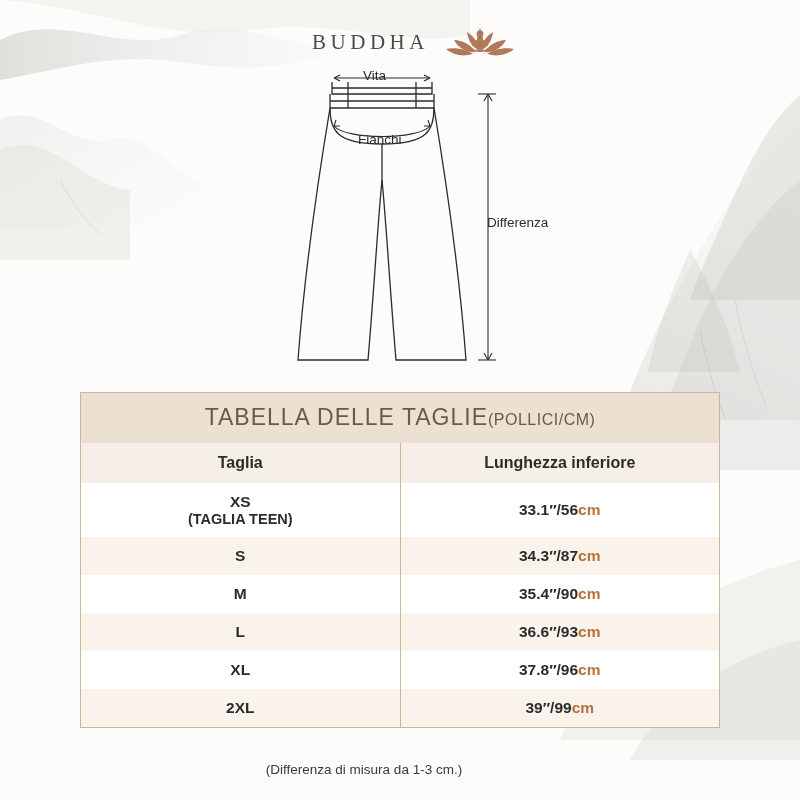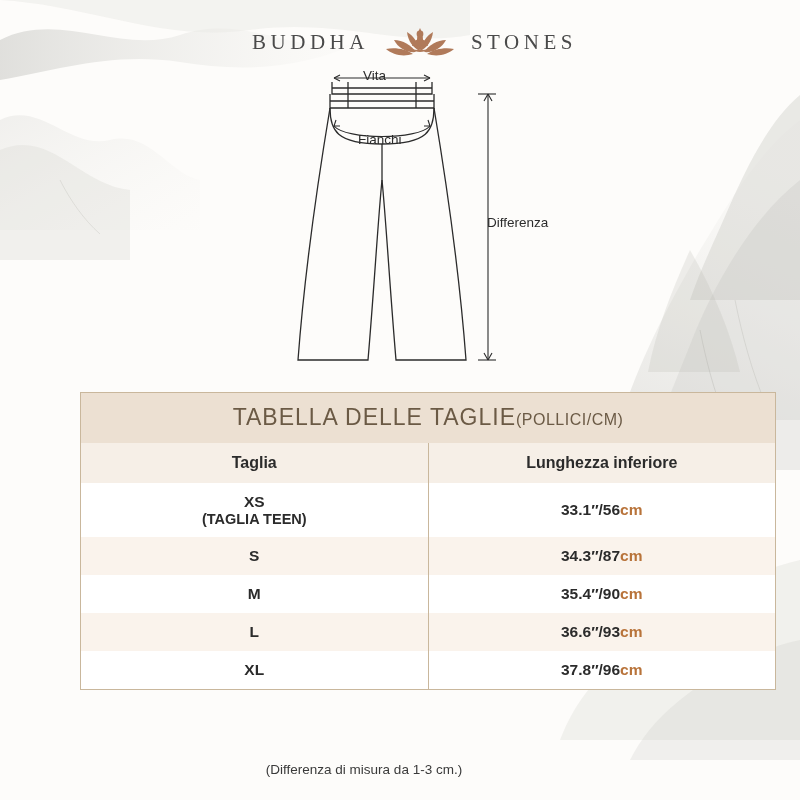--- a/index.html
+++ b/index.html
@@ -71,21 +71,21 @@
   }
   #label-vita  { top: 68px;  left: 363px; }
   #label-fianchi { top: 132px; left: 358px; }
   #label-lunghezza { top: 215px; left: 487px; }
 
   
   .table-wrap {
     position: absolute;
     left: 80px;
     top: 392px;
-    width: 696px;
+    width: 640px;
     z-index: 5;
     border: 1px solid #c9b79c;
     background: #ffffff;
   }
   .table-title {
     background: #ece0d2;
     text-align: center;
     padding: 11px 0 12px 0;
     color: #6b5a45;
     font-size: 23px;
@@ -196,21 +196,20 @@
           <path d="M71 31 C64 37 54 39 44 36 C51 31 62 29 71 31 Z"></path>
         </g>
 
         <g fill="#b07a5a">
           <circle cx="37" cy="16" r="3.4"></circle>
           <path d="M37 21 C33 21 30 24 29 28 C32 27 34 27 37 27 C40 27 42 27 45 28 C44 24 41 21 37 21 Z"></path>
           <path d="M27 30 C30 33 34 34 37 34 C40 34 44 33 47 30 C43 32 40 32 37 32 C34 32 31 32 27 30 Z"></path>
         </g>
       </svg>
     </span>
-    <span class="brand-word">STONES</span>
   </div>
 
   <div class="diagram">
     <svg viewBox="0 0 360 330" xmlns="http://www.w3.org/2000/svg">
       <g fill="none" stroke="#2b2b2b" stroke-width="1.3">
 
         <path d="M82 22 L82 34 L182 34 L182 22"></path>
         <line x1="82" y1="28" x2="182" y2="28"></line>
 
         <path d="M80 34 L80 48 L184 48 L184 34"></path>
@@ -278,19 +277,23 @@
             <td><span>35.4″/90</span><span class="cm">cm</span></td>
           </tr>
           <tr class="even">
             <td><span>L</span></td>
             <td><span>36.6″/93</span><span class="cm">cm</span></td>
           </tr>
           <tr class="odd">
             <td><span>XL</span></td>
             <td><span>37.8″/96</span><span class="cm">cm</span></td>
           </tr>
+          <tr class="even">
+            <td><span>2XL</span></td>
+            <td><span>39″/99</span><span class="cm">cm</span></td>
+          </tr>
         </tbody>
     </table>
   </div>
 
   <div class="footnote">(Differenza di misura da 1-3 cm.)</div>
 
 </div>
 
 </body></html>

